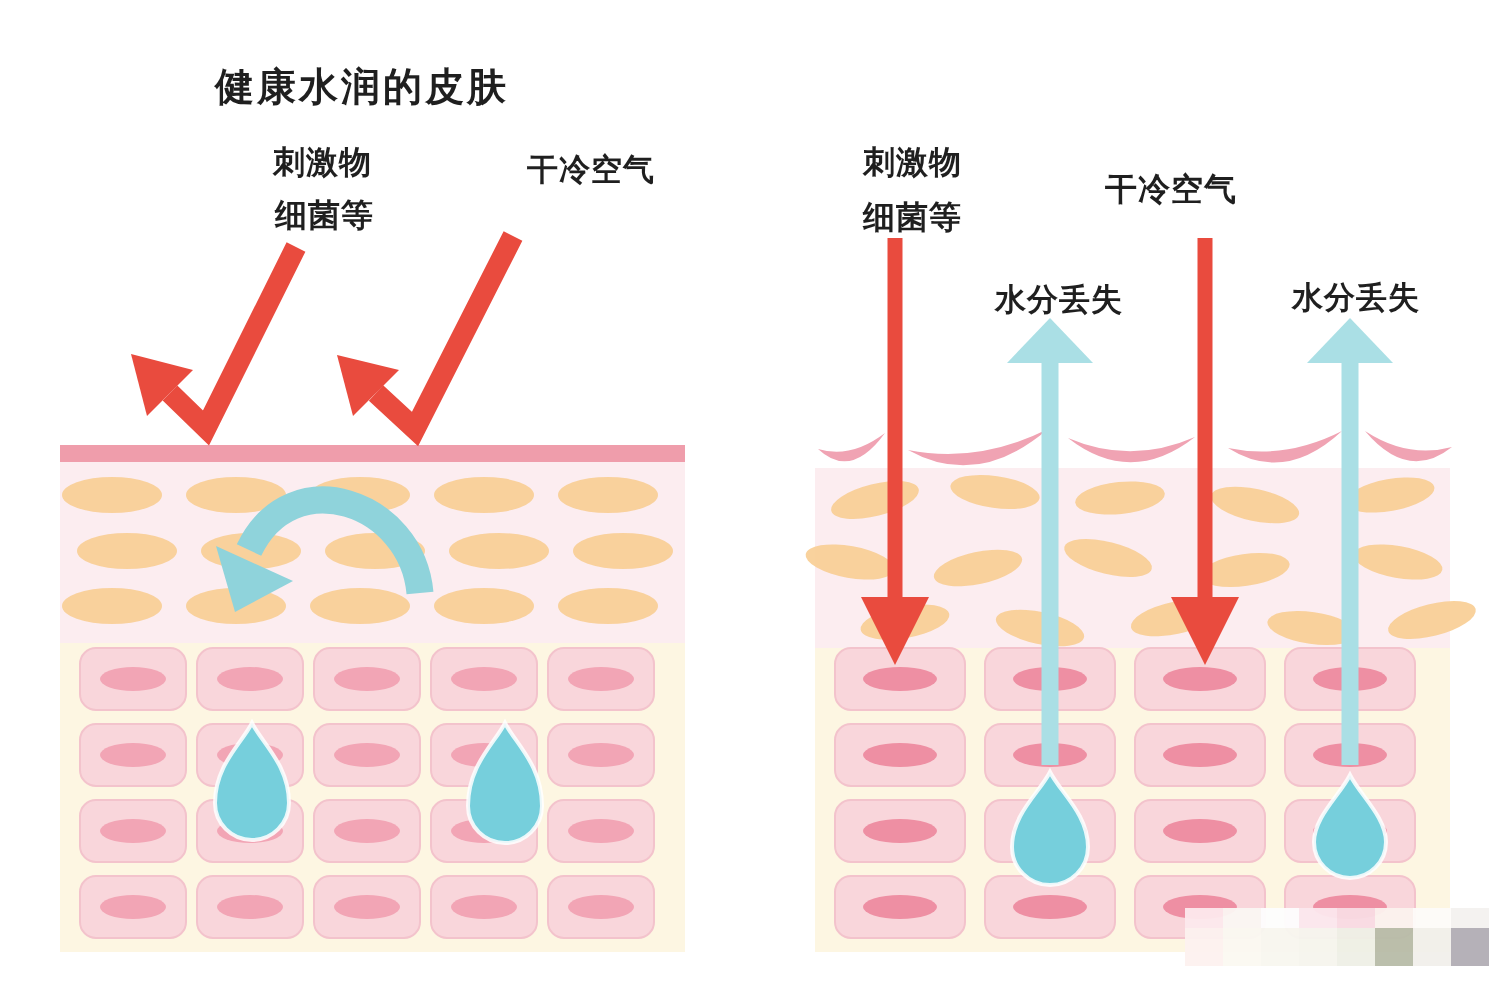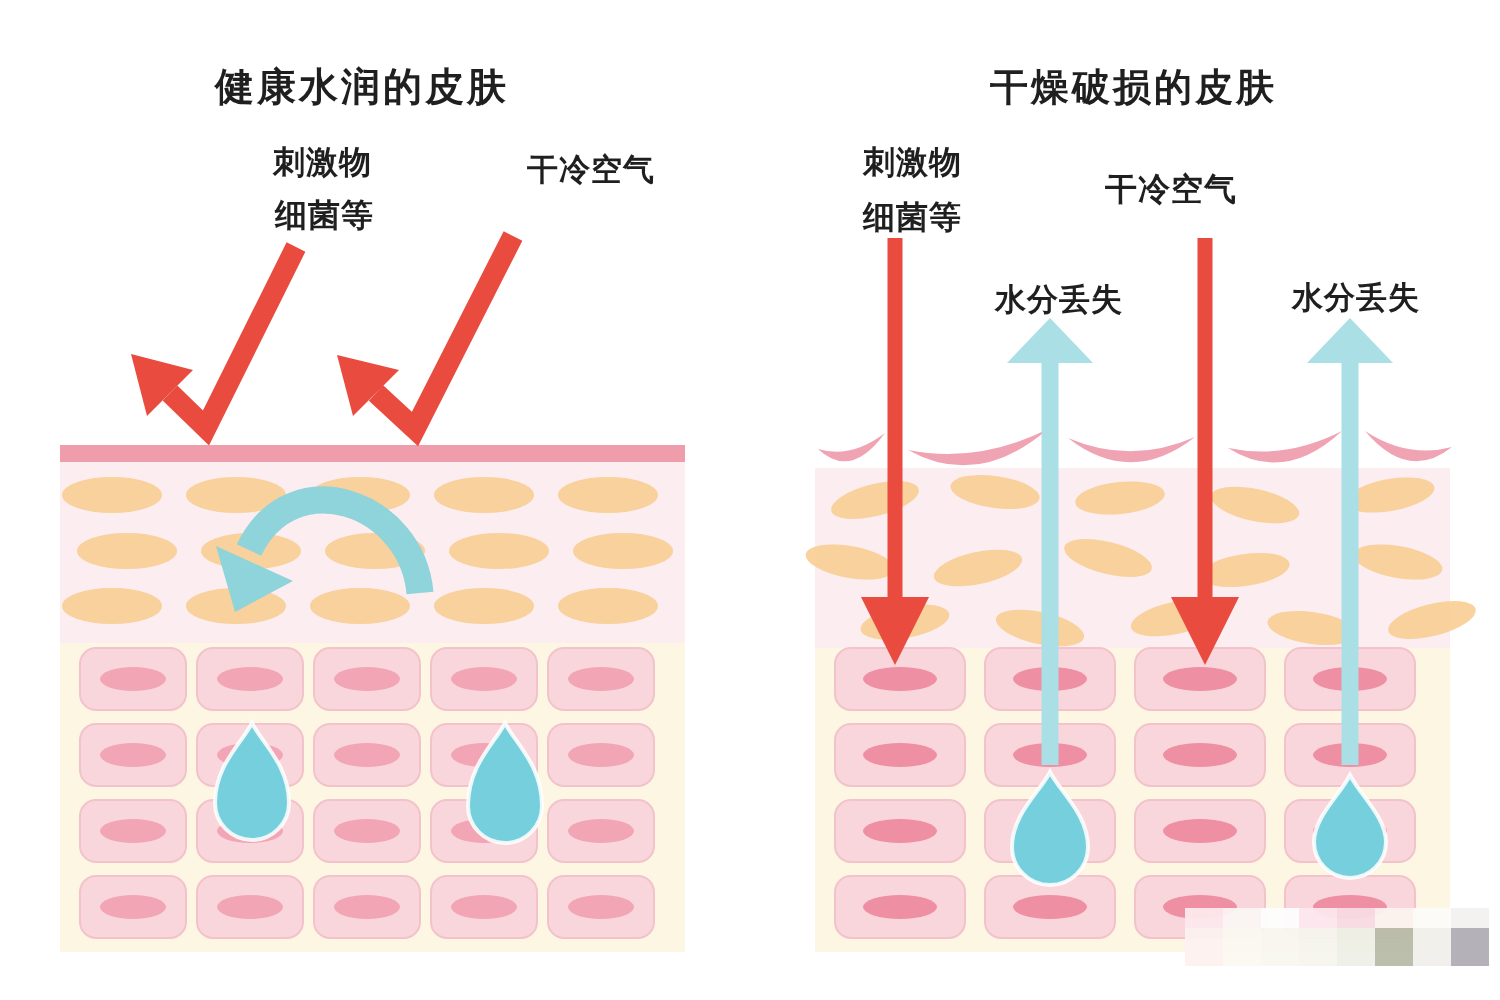--- a/index.html
+++ b/index.html
@@ -28,21 +28,20 @@
   .upblue{fill:var(--uparrow-blue);}
   .drop{fill:var(--droplet-blue);stroke:#ffffff;stroke-width:4;stroke-opacity:.85;}
   .crescent{fill:var(--crescent-pink);}
 </style>
 </head>
 <body>
 
 <div id="stage">
 
   <div class="title" style="left:215px;top:60px;">健康水润的皮肤</div>
-  <div class="title" style="left:990px;top:62px;font-size:38px;">干燥破损的皮肤</div>
 
   <div class="lbl" style="left:273px;top:141px;font-size:32px;">刺激物</div>
   <div class="lbl" style="left:275px;top:194px;font-size:32px;">细菌等</div>
   <div class="lbl" style="left:527px;top:149px;">干冷空气</div>
 
   <div class="lbl" style="left:863px;top:141px;font-size:32px;">刺激物</div>
   <div class="lbl" style="left:863px;top:196px;font-size:32px;">细菌等</div>
   <div class="lbl" style="left:1105px;top:168px;font-size:32px;">干冷空气</div>
   <div class="lbl" style="left:995px;top:279px;">水分丢失</div>
   <div class="lbl" style="left:1292px;top:277px;">水分丢失</div>

